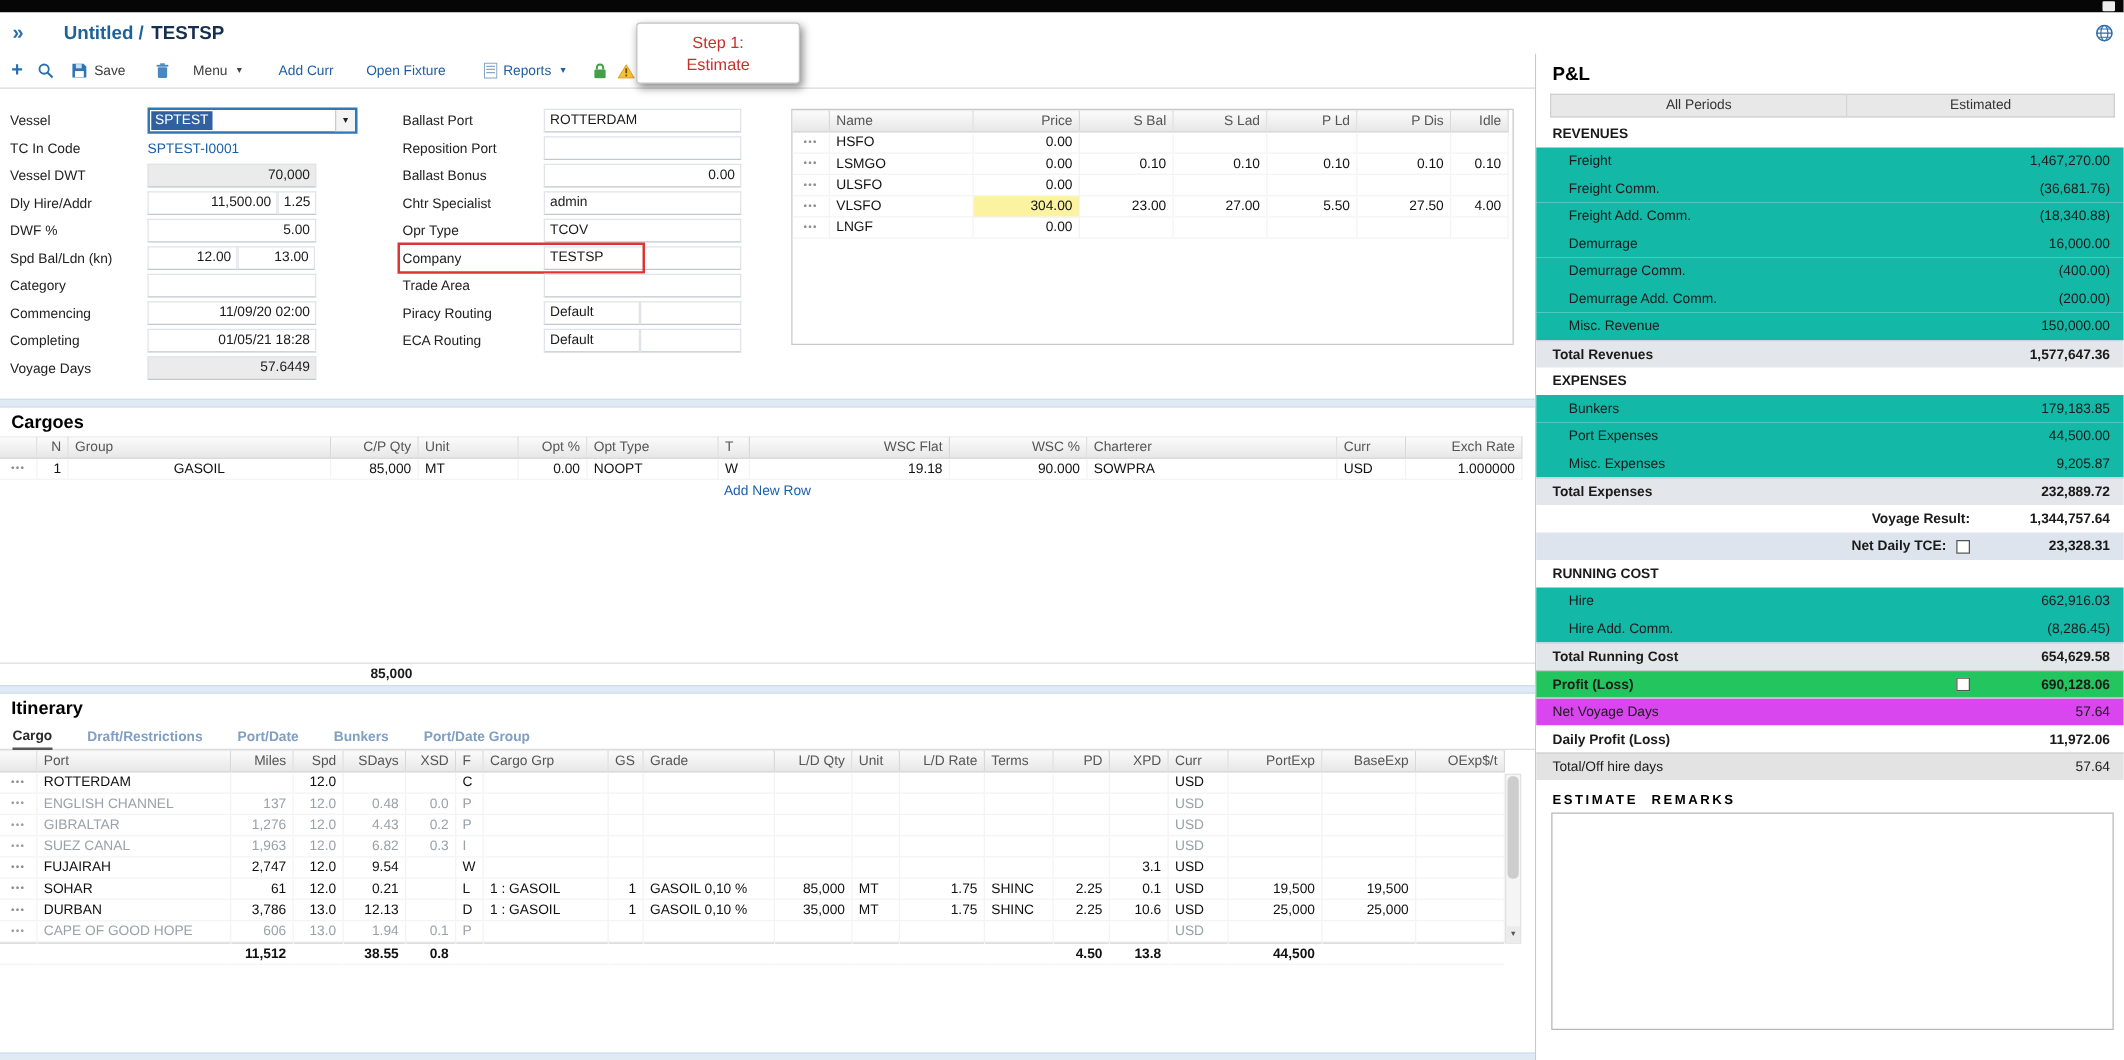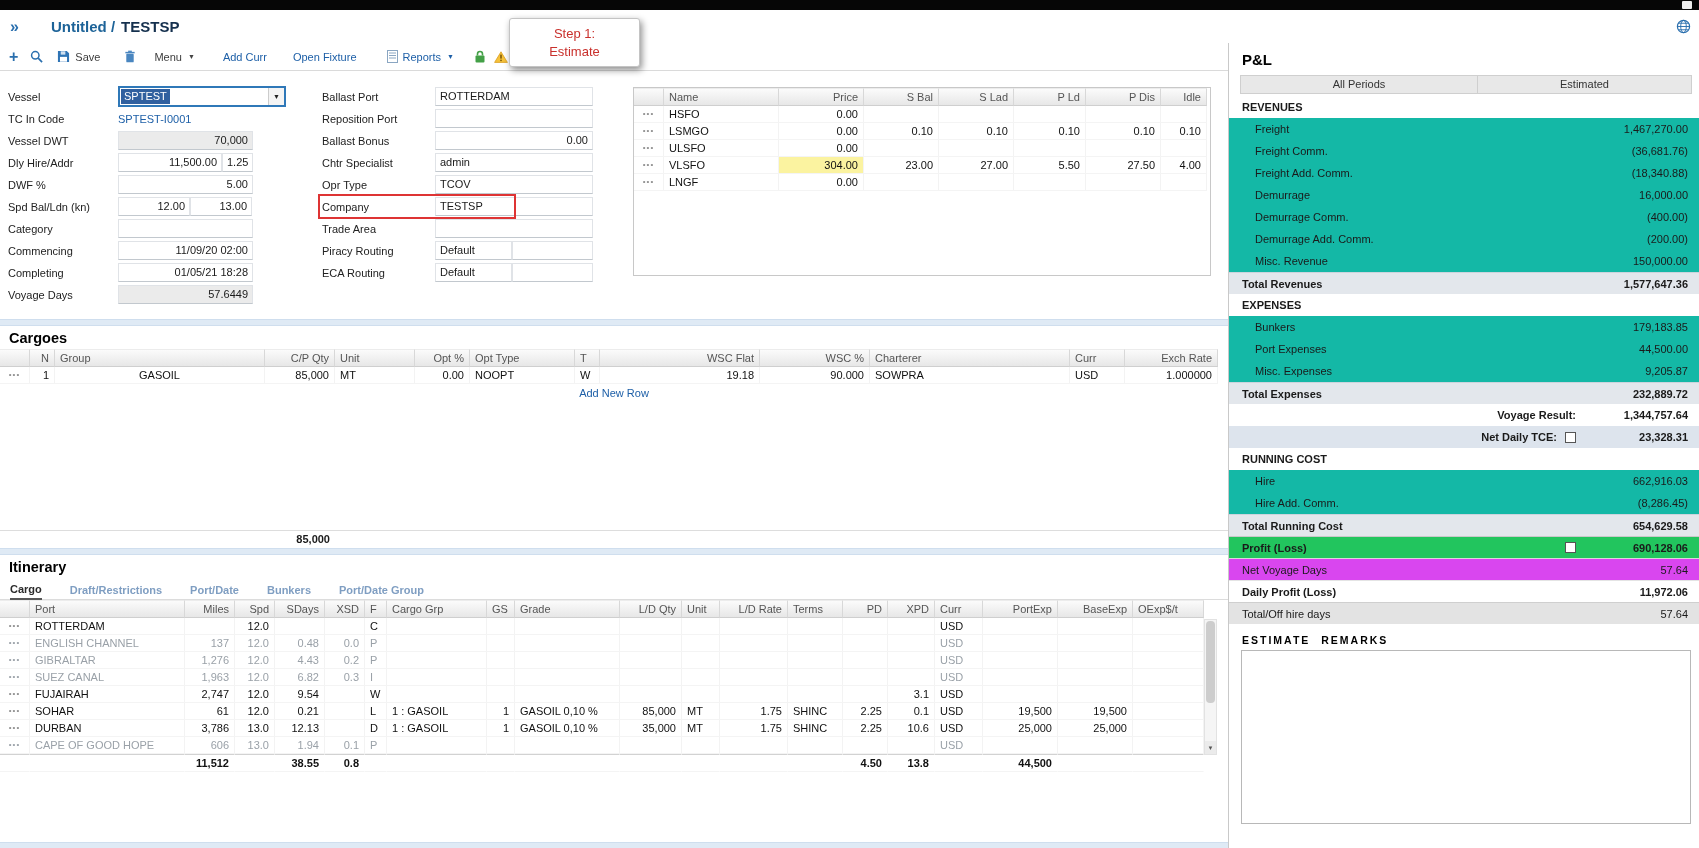--- a/index.html
+++ b/index.html
@@ -472,21 +472,21 @@
                 <th style="text-align:left">Grade</th>
                 <th style="text-align:right">L/D Qty</th>
                 <th style="text-align:left">Unit</th>
                 <th style="text-align:right">L/D Rate</th>
                 <th style="text-align:left">Terms</th>
                 <th style="text-align:right">PD</th>
                 <th style="text-align:right">XPD</th>
                 <th style="text-align:left">Curr</th>
                 <th style="text-align:right">PortExp</th>
                 <th style="text-align:right">BaseExp</th>
-                <th style="text-align:left">OExp$/t</th>
+                <th style="text-align:right">OExp$/t</th>
               </tr>
             </thead>
             <tbody>
               <tr class="">
                 <td class="dots " style="text-align:center">•••</td>
                 <td class="" style="text-align:left">ROTTERDAM</td>
                 <td class="" style="text-align:right"></td>
                 <td class="" style="text-align:right">12.0</td>
                 <td class="" style="text-align:right"></td>
                 <td class="" style="text-align:right"></td>

